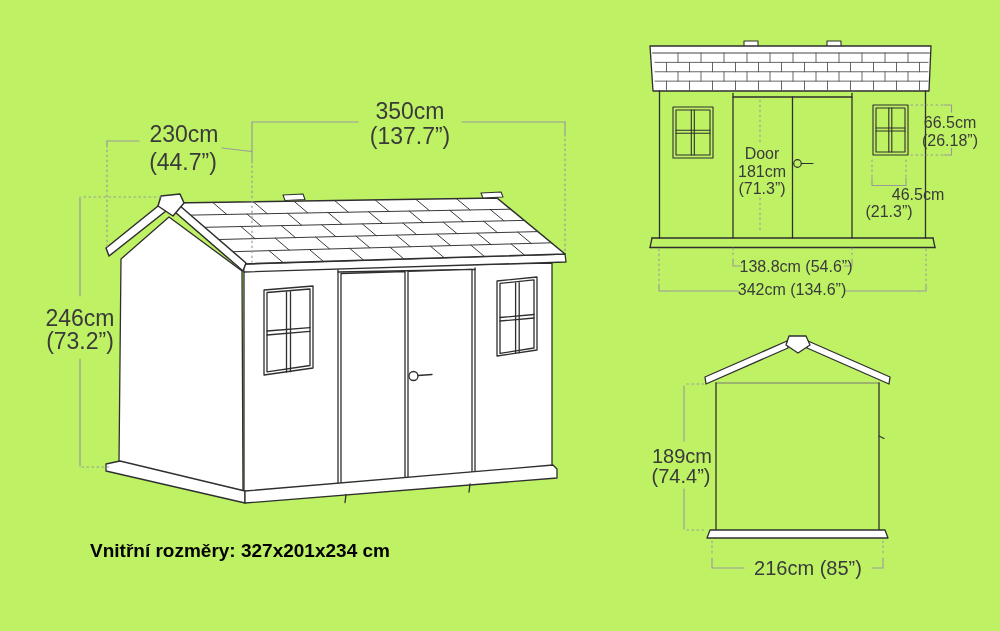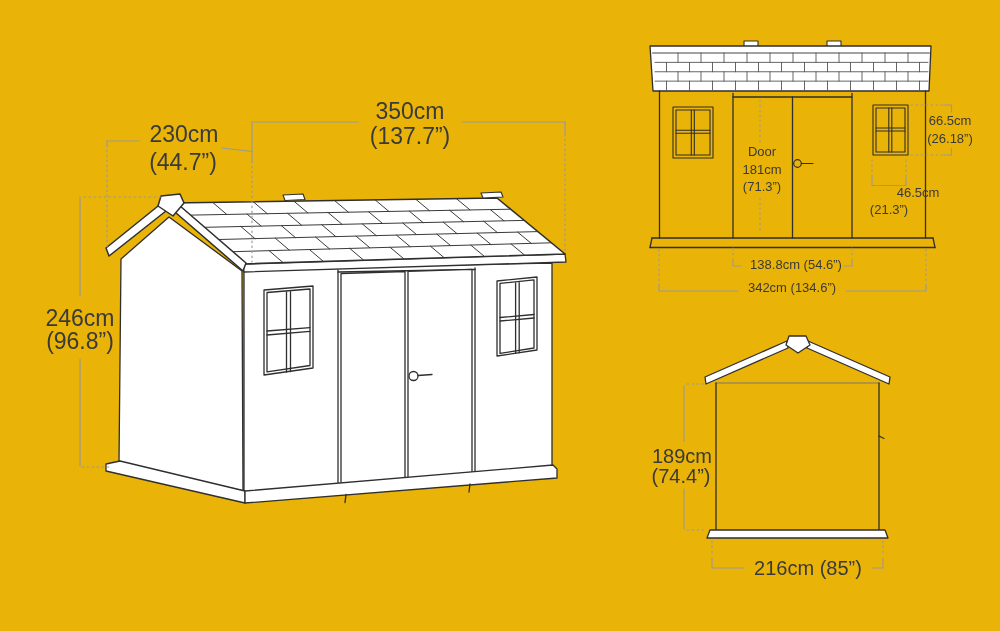--- a/index.html
+++ b/index.html
@@ -1,23 +1,23 @@
 <!DOCTYPE html>
 <html><head>
 <meta charset="utf-8">
 <style>
   html,body{margin:0;padding:0;background:#fff;}
-  .canvas{position:relative;width:1000px;height:631px;background:#eab308;overflow:hidden;
+  .canvas{position:relative;width:1000px;height:631px;background:#bef264;overflow:hidden;
           font-family:"Liberation Sans", sans-serif;}
   svg{position:absolute;left:0;top:0;}
   .lbl{position:absolute;transform:translateX(-50%);white-space:nowrap;color:#3a3a3a;
        line-height:1.1;text-align:center;}
   .lbl-lg{font-size:23px;}
   .lbl-md{font-size:20px;text-align:right;}
-  .lbl-sm{font-size:13px;}
+  .lbl-sm{font-size:16px;}
   .footer{position:absolute;white-space:nowrap;color:#000;font-weight:bold;font-size:19px;}
 </style>
 </head>
 <body>
 
 <div class="canvas">
 
 <svg width="1000" height="631" viewBox="0 0 1000 631">
   <defs>
     <clipPath id="roofClip">
@@ -282,30 +282,31 @@
     <line x1="712" y1="541" x2="712" y2="556"></line>
     <line x1="883" y1="541" x2="883" y2="556"></line>
   </g>
 </svg>
 
 <div class="lbl lbl-lg" style="left:410px;top:99px">350cm</div>
 <div class="lbl lbl-lg" style="left:410px;top:124px">(137.7”)</div>
 <div class="lbl lbl-lg" style="left:184px;top:122px">230cm</div>
 <div class="lbl lbl-lg" style="left:183px;top:150px">(44.7”)</div>
 <div class="lbl lbl-lg" style="left:80px;top:306px">246cm</div>
-<div class="lbl lbl-lg" style="left:80px;top:329px">(96.8”)</div>
+<div class="lbl lbl-lg" style="left:80px;top:329px">(73.2”)</div>
 
 <div class="lbl lbl-sm" style="left:762px;top:145px">Door</div>
 <div class="lbl lbl-sm" style="left:762px;top:162.5px">181cm</div>
 <div class="lbl lbl-sm" style="left:762px;top:180px">(71.3”)</div>
 <div class="lbl lbl-sm" style="left:950px;top:114px">66.5cm</div>
 <div class="lbl lbl-sm" style="left:950px;top:131.5px">(26.18”)</div>
 <div class="lbl lbl-sm" style="left:918px;top:186px">46.5cm</div>
 <div class="lbl lbl-sm" style="left:889px;top:203px">(21.3”)</div>
 <div class="lbl lbl-sm" style="left:796px;top:258px">138.8cm (54.6”)</div>
 <div class="lbl lbl-sm" style="left:792px;top:281px">342cm (134.6”)</div>
 
 <div class="lbl lbl-md" style="left:682px;top:445px">189cm</div>
 <div class="lbl lbl-md" style="left:681px;top:465px">(74.4”)</div>
 <div class="lbl lbl-md" style="left:808px;top:557px">216cm (85”)</div>
 
+<div class="footer" style="left:90px;top:540px">Vnitřní rozměry: 327x201x234 cm</div>
 
 </div>
 
 </body></html>

